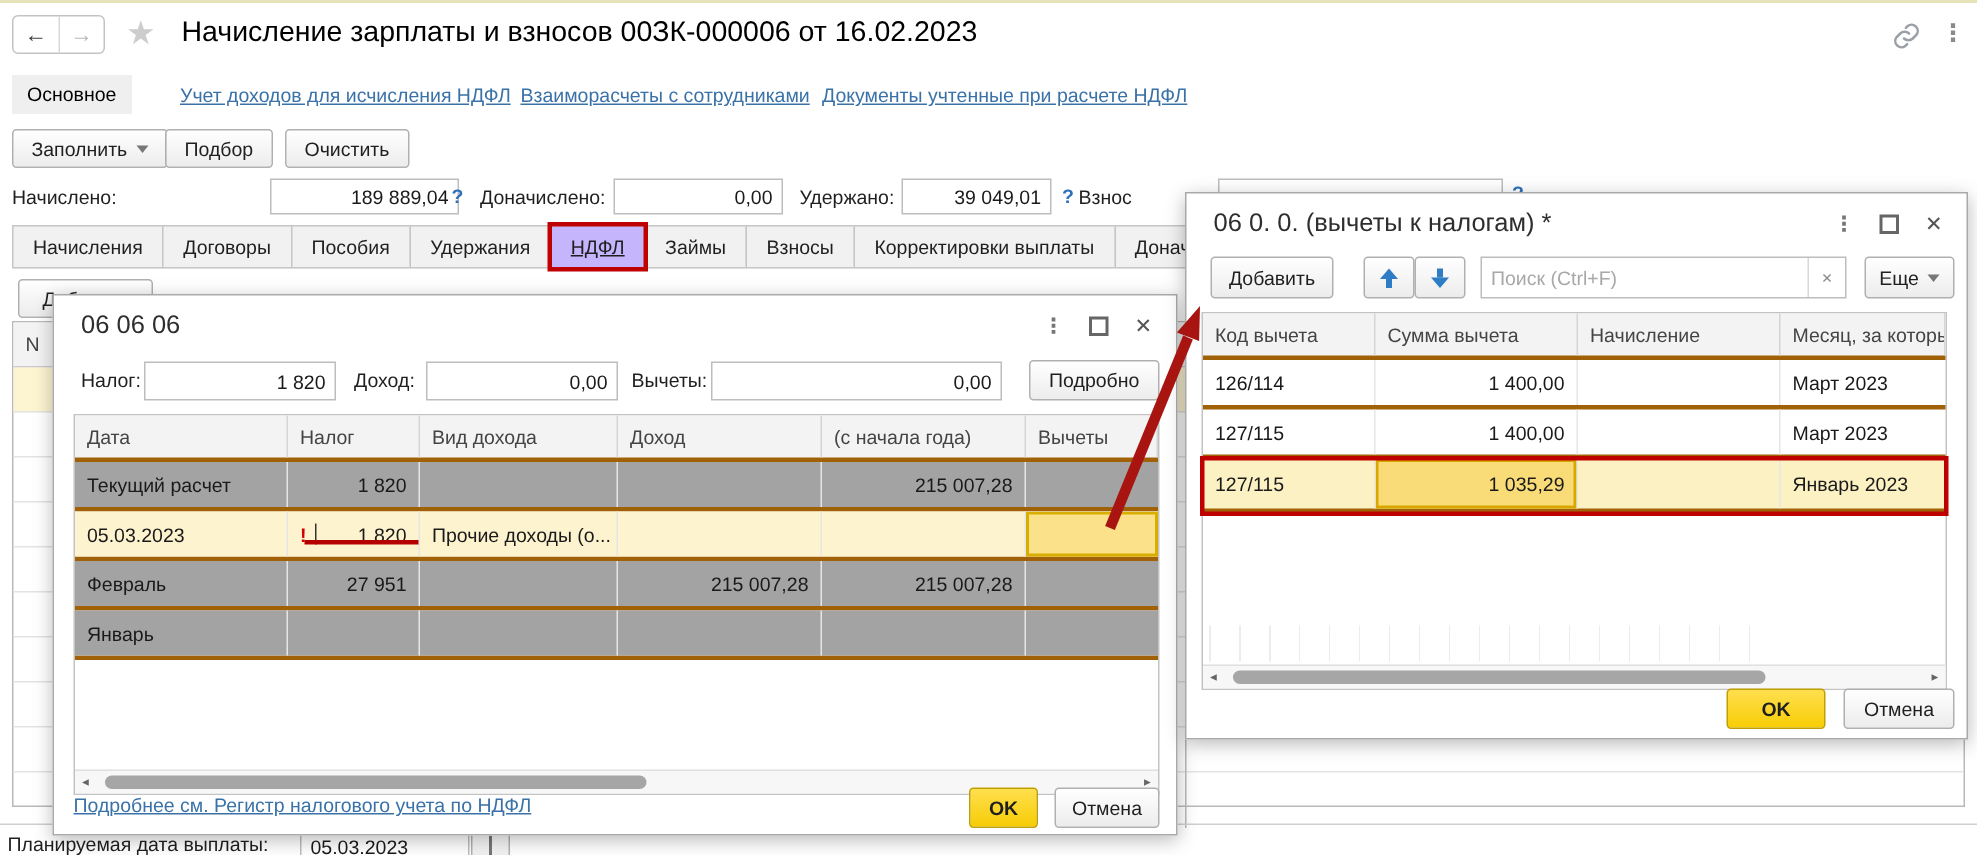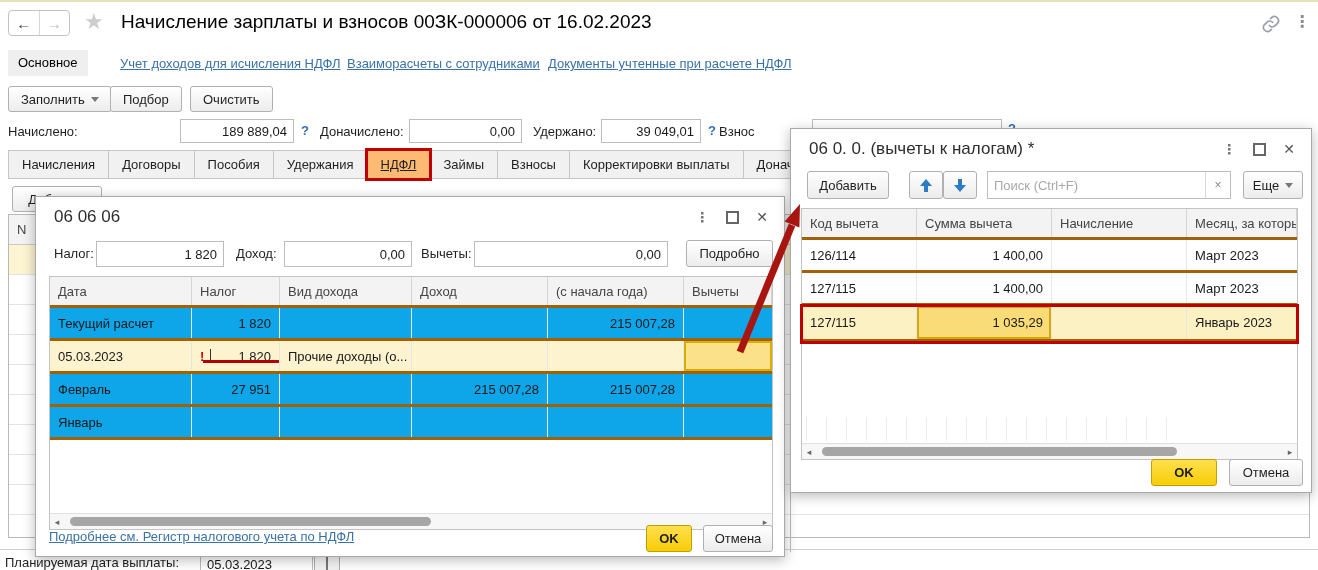--- a/index.html
+++ b/index.html
@@ -32,35 +32,35 @@
   #btn-fill{position:absolute;left:8px;top:86px;}
   #btn-pick{position:absolute;left:110px;top:86px;}
   #btn-clear{position:absolute;left:190px;top:86px;}
 
   
   .lbl{position:absolute;white-space:nowrap;color:#1f1f1f;}
   .inp{position:absolute;box-sizing:border-box;height:24px;border:1px solid #bdbdbd;background:#fff;
     font-family:inherit;font-size:13px;color:#1a1a1a;padding:0 6px;}
   .inp.num{text-align:right;}
   .help{position:absolute;font-weight:bold;color:#2e71b8;cursor:pointer;}
-  #lbl-accrued{left:8px;top:124px;}   #inp-accrued{left:180px;top:119px;width:114px;}
+  #lbl-accrued{left:8px;top:124px;}   #inp-accrued{left:180px;top:119px;width:126px;}
   #q1{left:301px;top:123px;}
   #lbl-add{left:320px;top:124px;}     #inp-add{left:409px;top:119px;width:113px;}
   #lbl-with{left:533px;top:124px;}    #inp-with{left:601px;top:119px;width:100px;}
   #q2{left:708px;top:123px;}
   #lbl-contrib{left:719px;top:124px;}
   #inp-contrib{left:812px;top:119px;width:190px;}
   #q3{left:1008px;top:121px;}
 
   
   .stabs{position:absolute;left:8px;top:150px;display:flex;}
   .stab{border:1px solid #c6c6c6;margin-left:-1px;background:#f1f1f1;padding:0 13px;height:27px;
     line-height:27px;white-space:nowrap;cursor:pointer;}
   .stab:first-child{margin-left:0;}
-  .stab.hl{background:#fdba74;outline:3px solid #bf0000;outline-offset:-1px;position:relative;z-index:2;text-decoration:underline;}
+  .stab.hl{background:#c4b5fd;outline:3px solid #bf0000;outline-offset:-1px;position:relative;z-index:2;text-decoration:underline;}
 
   
   #bg-add{position:absolute;left:12px;top:186px;width:90px;}
   .bg-table{position:absolute;left:8px;top:214px;width:1302px;height:324px;border:1px solid #b9b9b9;background:#fff;box-sizing:border-box;}
   .bg-head{height:30px;background:#f3f3f3;border-bottom:1px solid #c9c9c9;color:#444;display:flex;align-items:center;padding-left:8px;box-sizing:border-box;}
   .bg-row{height:29px;border-bottom:1px solid #e3e3e3;}
   .bg-row.yellow{background:#fdf4d2;}
   .bg-ncol{position:absolute;left:0;top:0;width:27px;height:100%;border-right:1px solid #dcdcdc;}
   .bg-vline{position:absolute;left:790px;top:214px;width:1px;height:338px;background:#b9b9b9;}
   .bg-hline{position:absolute;left:0;top:549px;width:1318px;height:1px;background:#cfcfcf;}
@@ -90,21 +90,21 @@
   #d1-table{left:13px;top:79px;width:724px;}
   #d2-table{left:10px;top:79px;width:497px;}
   .trow{display:flex;border-bottom:3px solid #a16207;}
   .trow.head{background:#f3f3f3;color:#444;}
   .trow.head .tcell{border-right:1px solid #d5d5d5;color:#444;}
   .tcell{box-sizing:border-box;border-right:1px solid #e6e6e6;padding:0 8px;display:flex;align-items:center;
     overflow:hidden;white-space:nowrap;font-size:13px;color:#1a1a1a;height:30px;}
   .trow.head .tcell{height:28px;}
   .tcell.num{justify-content:flex-end;padding-right:8px;}
   .tcell:last-child{border-right:none;}
-  .gray{background:#0ea5e9;}
+  .gray{background:#a3a3a3;}
   .yellowrow{background:#fdf3cf;}
   
   .d1c1{width:142px;} .d1c2{width:88px;} .d1c3{width:132px;} .d1c4{width:136px;} .d1c5{width:136px;} .d1c6{flex:1;}
   
   .d2c1{width:115px;} .d2c2{width:135px;} .d2c3{width:135px;} .d2c4{flex:1;}
   .selcell-d1{background:#fbe189;box-shadow:inset 0 0 0 2px #d8ae00;}
   .d2-hlrow{background:#fcf1c3;outline:3px solid #bf0000;outline-offset:-1px;position:relative;z-index:1;height:33px;}
   .d2-hlrow .tcell{height:33px;}
   .selcell-d2{background:#f9dc77;box-shadow:inset 0 0 0 2px #d8a700;}
   .excl{color:#d40000;font-weight:bold;}

